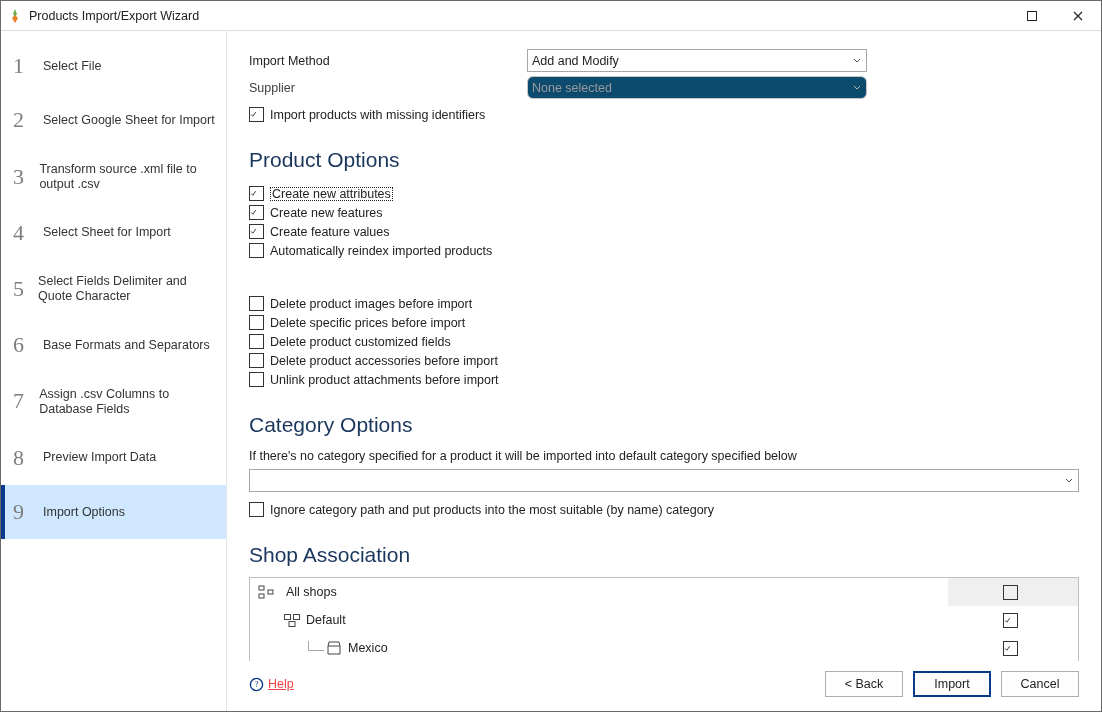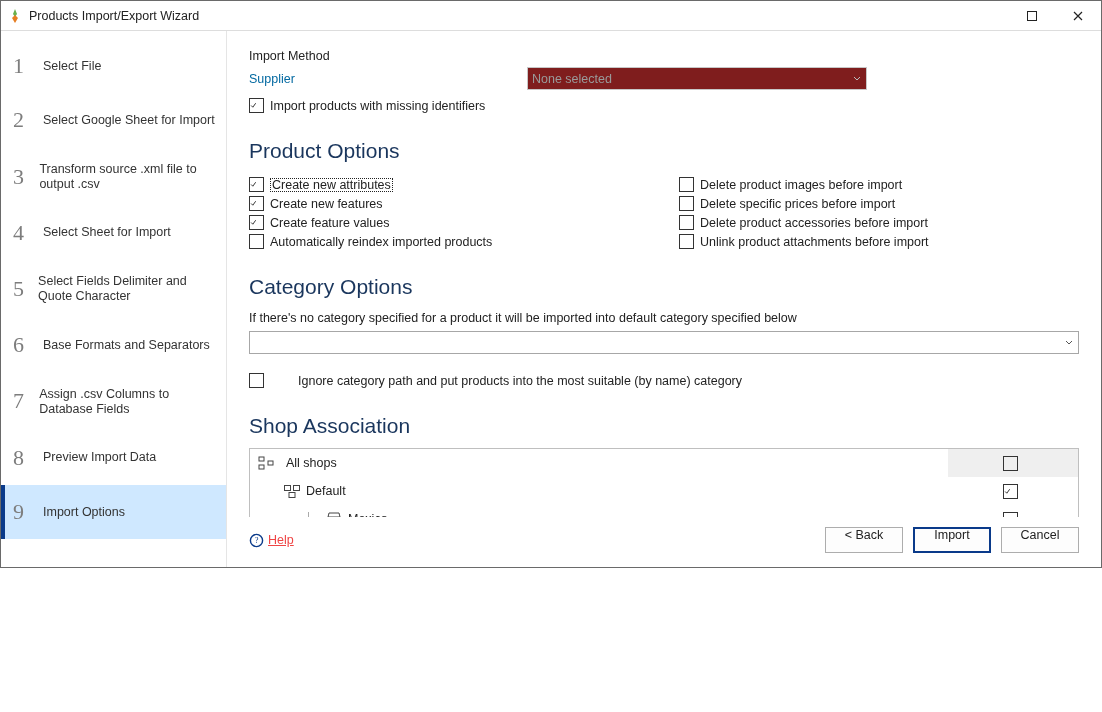--- a/index.html
+++ b/index.html
@@ -1,48 +1,48 @@
 <!DOCTYPE html>
 <html><head>
 <meta charset="utf-8">
 <style>
   * { box-sizing: border-box; }
   html, body { margin: 0; padding: 0; font-family: "Segoe UI", Tahoma, sans-serif; font-size: 13px; color: #222; background: #fff; }
-  .window { width: 1102px; height: 568px; border: 1px solid #6a6a6a; display: flex; flex-direction: column; overflow: hidden; }
+  .window { width: 1102px; height: 712px; border: 1px solid #6a6a6a; display: flex; flex-direction: column; overflow: hidden; }
   .titlebar { height: 30px; display: flex; align-items: center; padding: 0 0 0 6px; border-bottom: 1px solid #ddd; }
   .titlebar .app-icon { width: 16px; height: 16px; margin-right: 6px; display:inline-flex; align-items:center; justify-content:center; }
   .titlebar .title { flex: 1; font-size: 12.5px; }
   .titlebar .win-btns { display:flex; }
   .titlebar .win-btn { width: 46px; height: 30px; display:flex; align-items:center; justify-content:center; font-size: 10px; color:#222; }
   .titlebar .win-btn:last-child { font-size: 13px; }
   .body { flex:1; display:flex; min-height:0; }
   .sidebar { width: 226px; border-right:1px solid #e5e5e5; display:flex; flex-direction:column; padding-top: 8px; }
   .step { display:flex; align-items:center; padding: 14px 10px 14px 12px; gap: 12px; color:#333; position:relative; line-height: 1.2; cursor:default; }
   .step .num { font-family: Georgia, serif; font-size: 22px; color:#7d7d7d; width: 18px; text-align:left; }
   .step .label { font-size: 12.5px; }
   .step.active { background:#cfe8ff; }
   .step.active::before { content:""; position:absolute; left:0; top:0; bottom:0; width:4px; background:#0a3a8a; }
 
   .main { flex:1; padding: 18px 22px 12px 22px; display:flex; flex-direction:column; min-width:0; position:relative; overflow:hidden; }
   .form-row { display:flex; align-items:center; margin-bottom:4px; }
   .form-row label.field-label { width: 278px; font-size:12.5px; }
-  .form-row label.disabled { color:#0369a1; }
+  .form-row label.disabled { color:#404040; }
   .select { flex:0 0 340px; height:23px; border:1px solid #a7a7a7; display:flex; align-items:center; padding: 0 4px 0 4px; position:relative; font-size:12.5px; }
-  .select.disabled { color:#9a9a9a; border-color:#c7c7c7; background:#7f1d1d; }
+  .select.disabled { color:#9a9a9a; border-color:#c7c7c7; background:#0c4a6e;border-radius:6px; }
   .select .arrow { position:absolute; right:4px; top:50%; transform:translateY(-50%); width:10px; height:10px; display:flex; align-items:center; justify-content:center; }
   .select .arrow svg { width:8px; height:8px; }
   .select.full { flex: 1 1 auto; }
 
   .checkbox-row { display:flex; align-items:center; margin: 4px 0; font-size: 12.5px; }
   .cb { width:15px; height:15px; border:1px solid #333; margin-right: 6px; display:inline-flex; align-items:center; justify-content:center; flex:0 0 15px; }
   .cb.checked::after { content:""; width:10px; height:10px; display:block; background:none; }
   .cb.checked svg { width:11px; height:11px; }
 
   h3.section { font-size: 21px; font-weight: 400; color:#1a365d; margin: 22px 0 10px 0; }
-  .cols { display:flex; gap: 30px; }
+  .cols { display:flex; gap: 30px; flex-direction: column; }
   .cols .col { flex:1; }
 
   .desc { font-size: 12.5px; margin: 2px 0 6px 0; }
 
   .shop-box { border:1px solid #bfbfbf; }
   .shop-head { display:flex; }
   .shop-head .hname { flex:1; padding: 6px 8px; display:flex; align-items:center; gap:6px; font-size:12.5px; }
   .shop-head .hcheck { width:130px; background:#efefef; display:flex; align-items:center; justify-content:center; }
   .shop-rows { }
   .shop-row { display:flex; align-items:center; height:28px; }
@@ -52,21 +52,21 @@
   .tree-icon svg { width:16px; height:16px; }
   .indent1 { padding-left: 34px; }
   .indent2 { padding-left: 58px; }
   .tree-line { display:inline-block; width:16px; border-left:1px solid #aaa; border-bottom:1px solid #aaa; height:10px; margin-right:2px; margin-bottom:4px; }
 
   .footer { position:absolute; bottom:0; left:0; right:0; padding: 10px 22px 14px 22px; display:flex; align-items:center; background:#fff; }
   .help { display:flex; align-items:center; gap:4px; color:#0a3a8a; }
   .help svg { width:15px; height:15px; }
   .help span { text-decoration: underline; font-size:12.5px; color:#ef4444; }
   .footer .spacer { flex:1; }
-  .btn { min-width:78px; height:26px; border:1px solid #adadad; background:#fdfdfd; display:inline-flex; align-items:flex-start; justify-content:center; font-size:12.5px; margin-left:10px; padding: 0 18px; }
+  .btn { min-width:78px; height:26px; border:1px solid #adadad; background:#fdfdfd; display:inline-flex; align-items:center; justify-content:center; font-size:12.5px; margin-left:10px; padding: 0 18px; }
   .btn.primary { border:1px solid #0a3a8a; box-shadow: inset 0 0 0 1px #0a3a8a; }
 
   .dotted-focus { outline:1px dotted #222; outline-offset:-1px; padding: 0 2px; }
 </style>
 </head>
 <body>
 
 <div class="window">
   <div class="titlebar">
     <span class="app-icon">
@@ -127,20 +127,28 @@
       <div class="step active">
           <span class="num">9</span>
           <span class="label">Import Options</span>
         </div>
     </div>
 
     <div class="main">
 
       <div class="form-row">
         <label class="field-label">Import Method</label>
+        <div class="select">
+          <span>Add and Modify</span>
+          <span class="arrow">
+              <svg viewBox="0 0 8 8">
+                <path d="M1 2 L4 5 L7 2" fill="none" stroke="#555"></path>
+              </svg>
+            </span>
+        </div>
       </div>
 
 
       <div class="form-row">
         <label class="field-label disabled">Supplier</label>
         <div class="select disabled">
           <span>None selected</span>
           <span class="arrow">
               <svg viewBox="0 0 8 8">
                 <path d="M1 2 L4 5 L7 2" fill="none" stroke="#bbb"></path>
@@ -191,20 +199,24 @@
           </div>
         </div>
         <div class="col">
           <div class="checkbox-row">
             <span class="cb"></span>
             <span>Delete product images before import</span>
           </div>
           <div class="checkbox-row">
             <span class="cb"></span>
             <span>Delete specific prices before import</span>
+          </div>
+          <div class="checkbox-row">
+            <span class="cb"></span>
+            <span>Delete product customized fields</span>
           </div>
           <div class="checkbox-row">
             <span class="cb"></span>
             <span>Delete product accessories before import</span>
           </div>
           <div class="checkbox-row">
             <span class="cb"></span>
             <span>Unlink product attachments before import</span>
           </div>
         </div>
@@ -215,21 +227,21 @@
       <div class="form-row">
         <div class="select full">
           <span></span>
           <span class="arrow">
               <svg viewBox="0 0 8 8">
                 <path d="M1 2 L4 5 L7 2" fill="none" stroke="#555"></path>
               </svg>
             </span>
         </div>
       </div>
-      <div class="checkbox-row" style="margin-top:15px;gap:28px;">
+      <div class="checkbox-row" style="margin-top:6px;">
         <span class="cb"></span>
         <span>Ignore category path and put products into the most suitable (by name) category</span>
       </div>
 
       <h3 class="section">Shop Association</h3>
       <div class="shop-box">
         <div class="shop-head">
           <div class="hname">
             <span class="tree-icon">
                 <svg viewBox="0 0 16 16">

